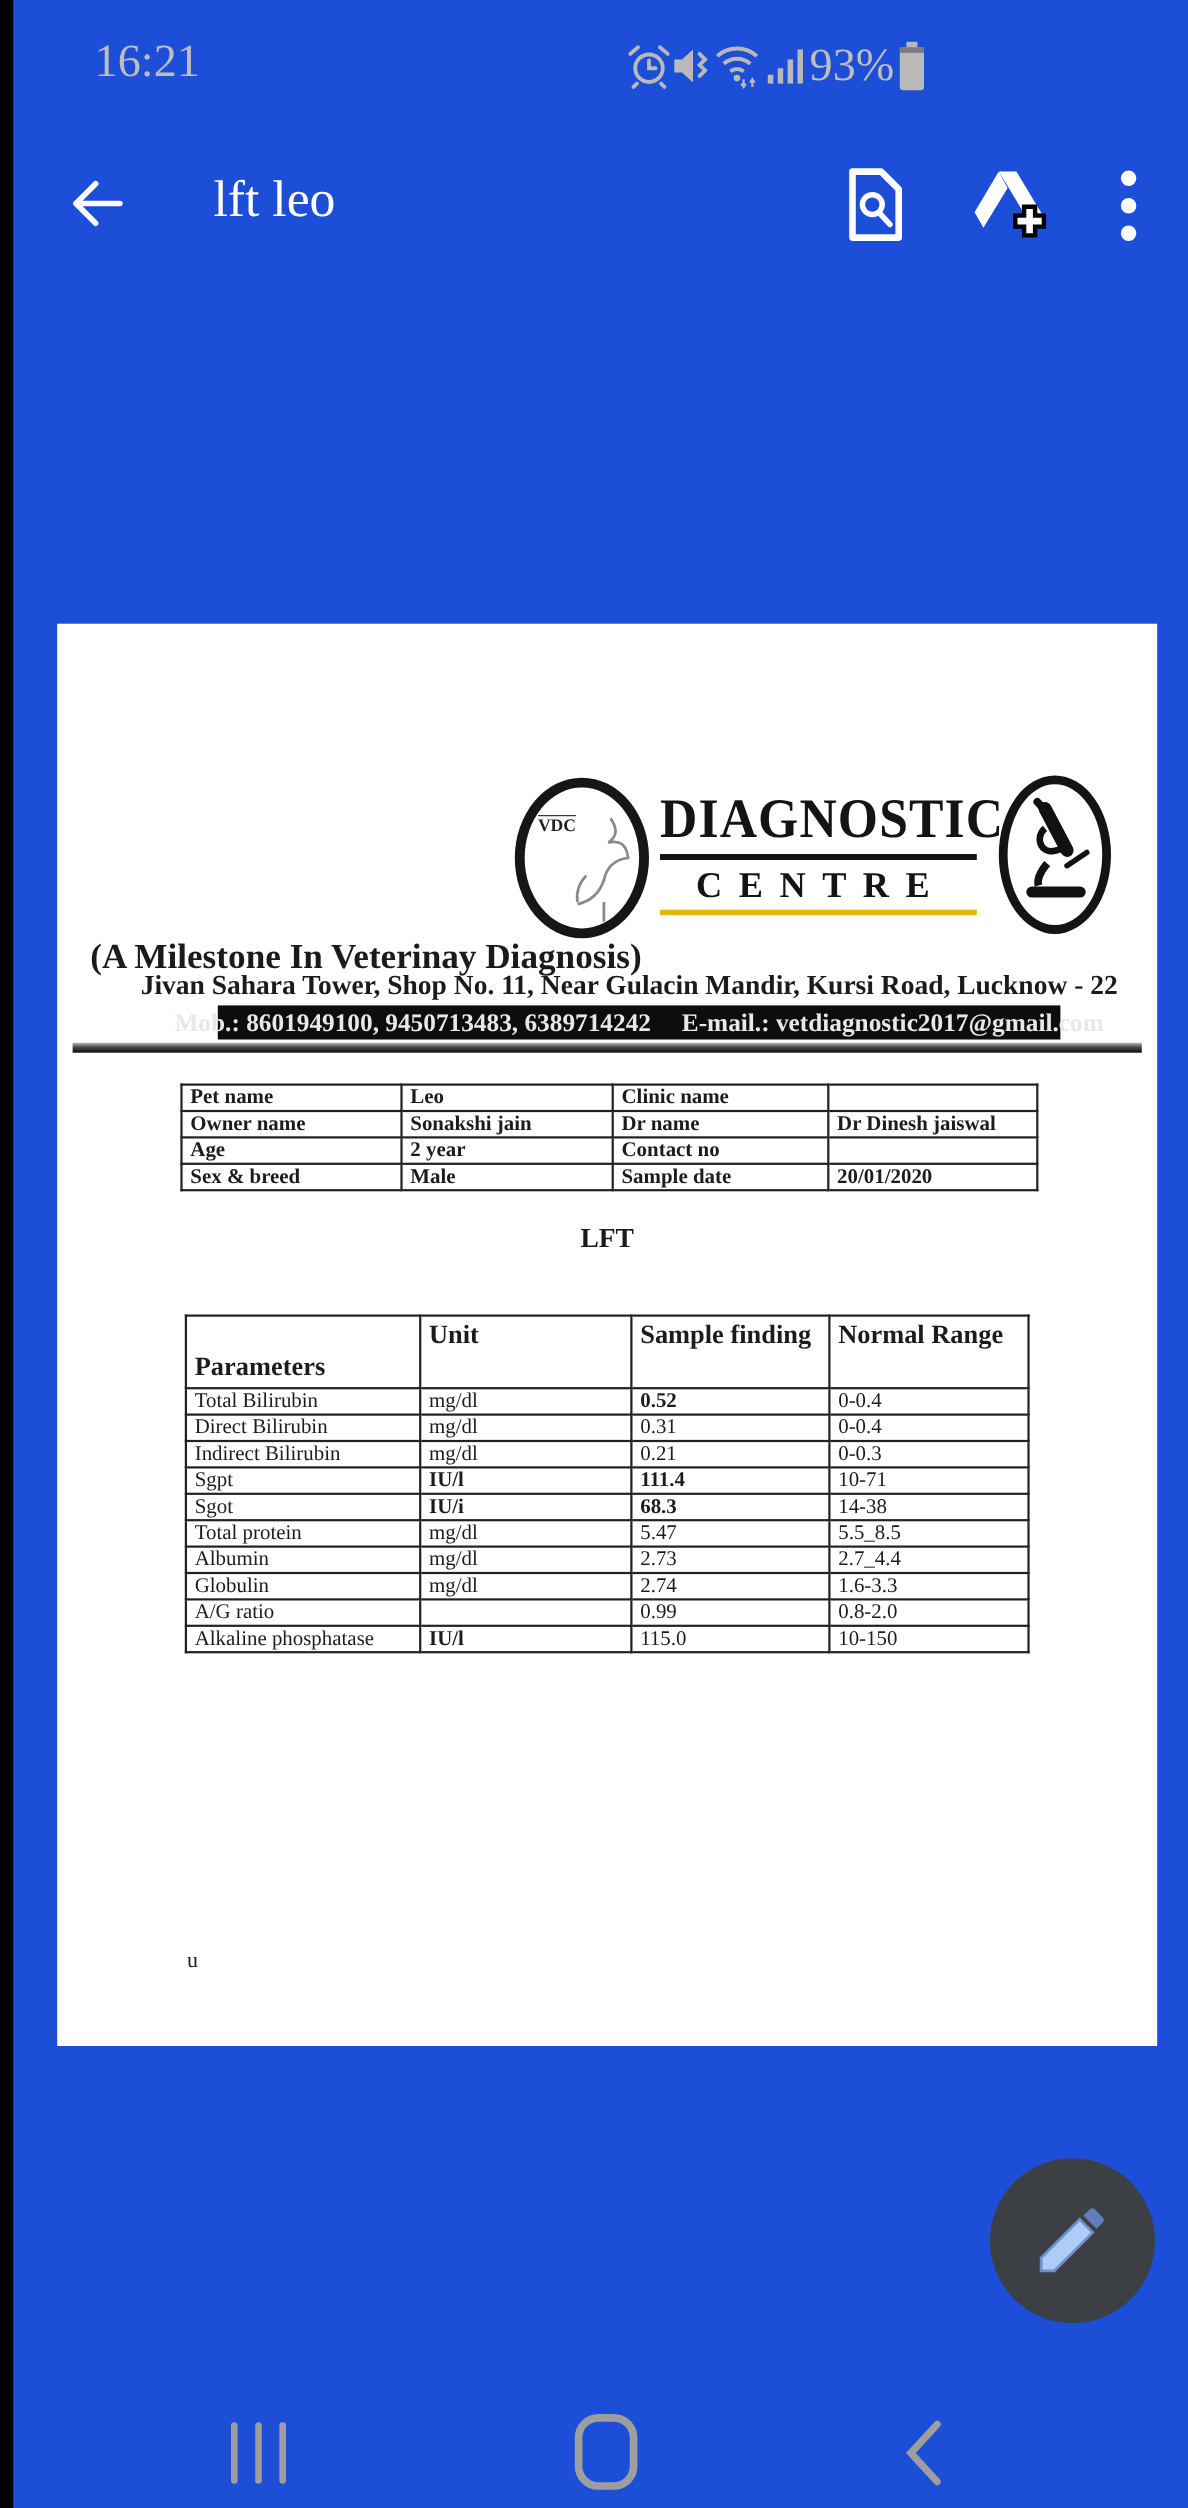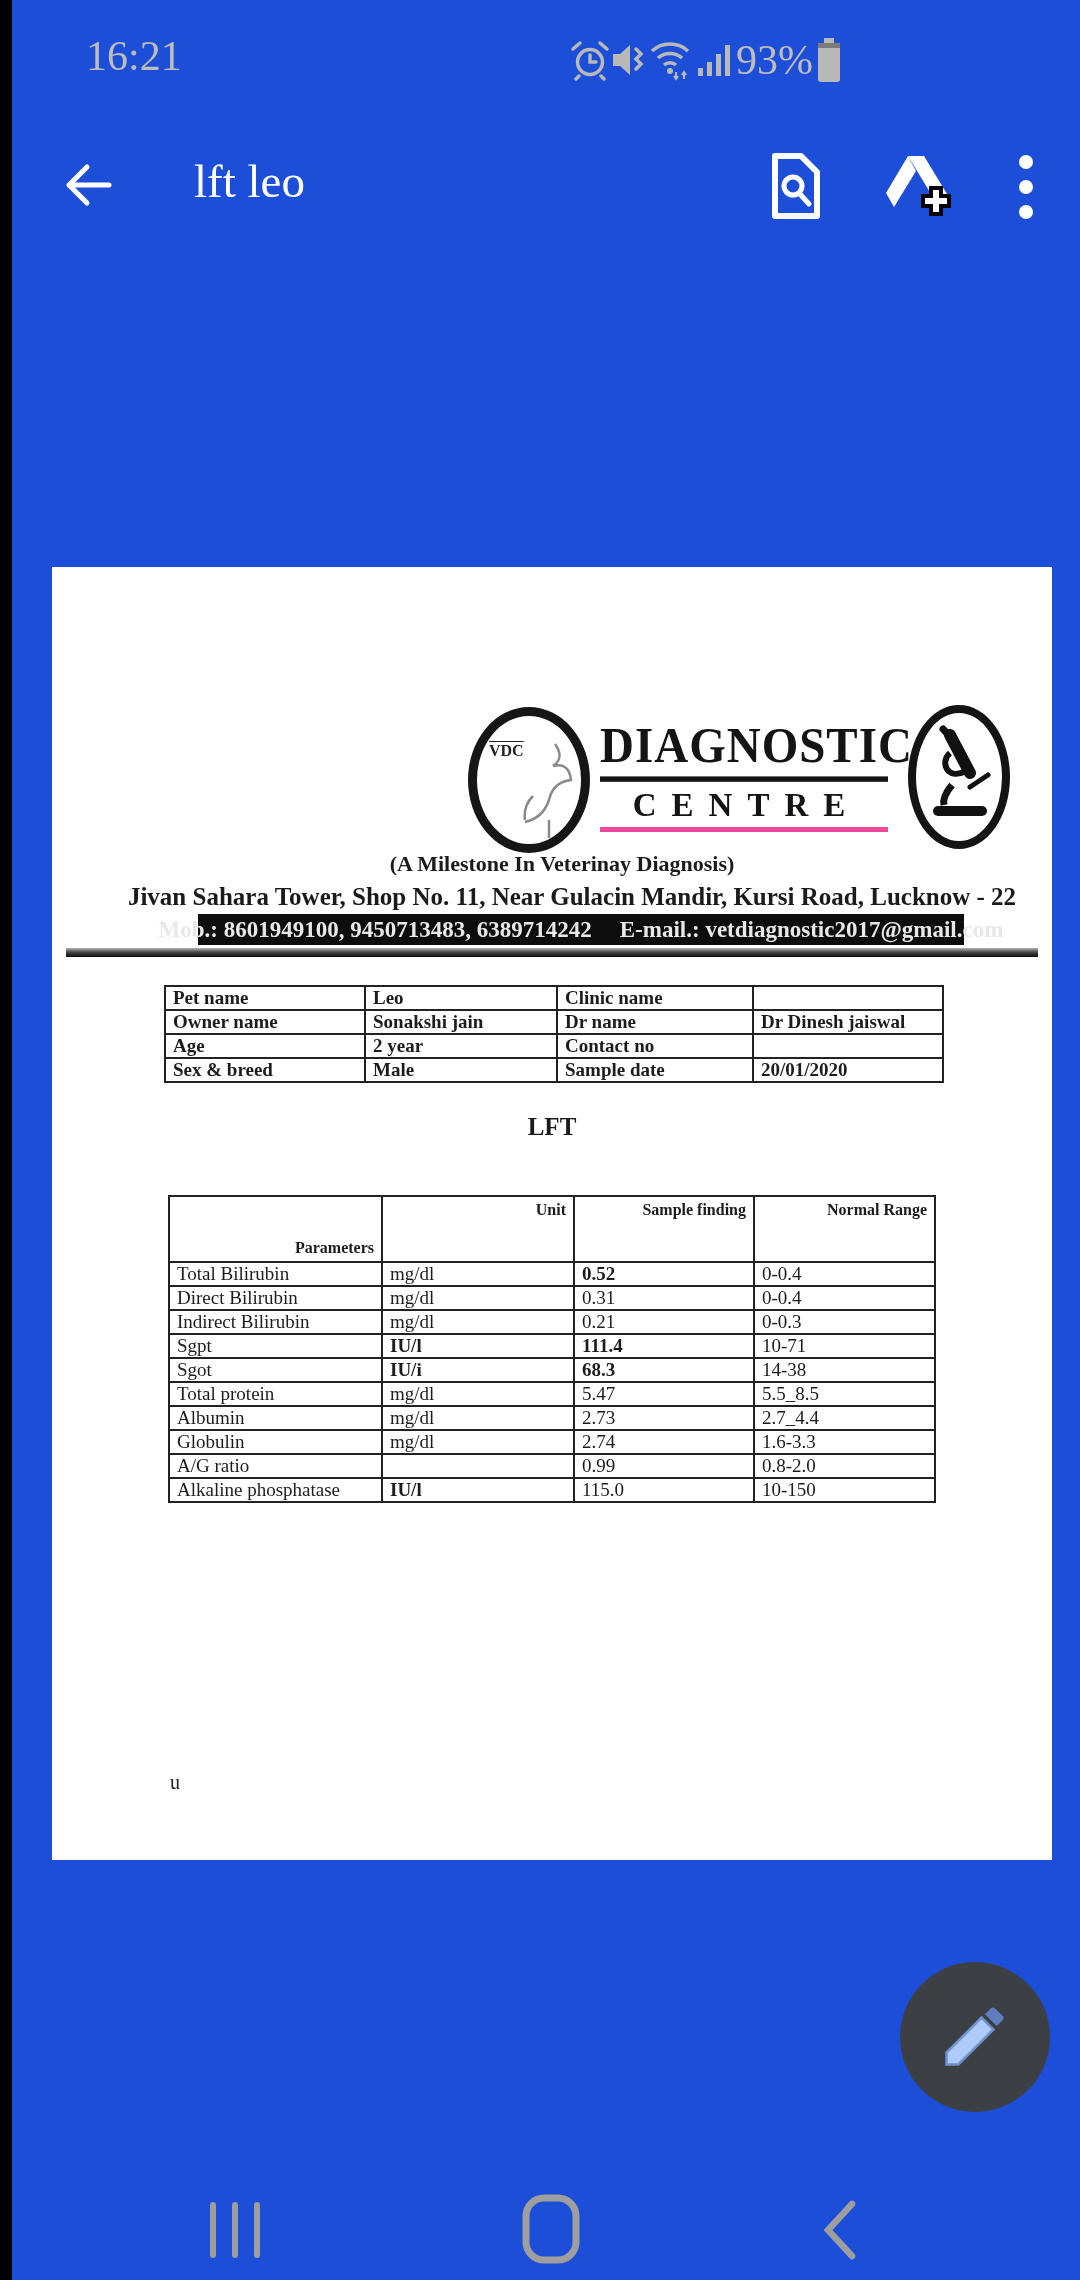--- a/index.html
+++ b/index.html
@@ -26,43 +26,43 @@
   
   .vet-mark{position:absolute;left:28px;top:136px;height:150px;display:flex;align-items:flex-start;}
   .vet-text{font-size:128px;font-weight:bold;letter-spacing:4px;line-height:146px;margin-left:-16px;color:#111;}
   .vdc-badge{position:absolute;left:416px;top:140px;width:104px;height:128px;border:9px solid #161616;border-radius:50%;}
   .vdc-text{position:absolute;left:12px;top:26px;font-size:16px;font-weight:bold;color:#222;text-decoration:overline;}
   .vdc-sketch{position:absolute;left:26px;top:20px;}
   .centre-block{position:absolute;left:548px;top:150px;width:288px;text-align:center;}
   .diag-text{font-size:47px;font-weight:800;letter-spacing:1px;line-height:52px;color:#141414;
              border-bottom:5px solid #141414;padding-bottom:3px;transform:scaleY(1.08);transform-origin:top;}
   .centre-text{font-size:33px;font-weight:700;letter-spacing:15px;color:#141414;line-height:44px;
-               border-bottom:5px solid #ec4899;text-indent:5px;margin-top:6px;}
+               border-bottom:5px solid #eab308;text-indent:5px;margin-top:6px;}
   .scope-badge{position:absolute;left:856px;top:138px;width:86px;height:128px;border:8px solid #141414;border-radius:50%;}
   .scope-badge svg{position:absolute;left:8px;top:12px;}
 
-  .tagline{position:absolute;left:30px;top:284px;width:960px;text-align:center;
-           font-size:22px;font-weight:bold;color:#1b1b1b;}
+  .tagline{position:absolute;left:30px;top:284px;width:960px;text-align:left;
+           font-size:32px;font-weight:bold;color:#1b1b1b;}
   .address{position:absolute;left:30px;top:316px;width:980px;text-align:center;
            font-size:25px;font-weight:bold;color:#1b1b1b;}
   .contact-bar{position:absolute;left:146px;top:347px;width:766px;height:31px;background:#0d0d0d;
                display:flex;align-items:center;justify-content:center;gap:28px;}
   .contact-bar span{color:#e8e8e8;font-size:23px;font-weight:bold;white-space:nowrap;}
   .rule{position:absolute;left:14px;top:381px;width:972px;height:9px;
         background:linear-gradient(180deg,#b5b5b5 0%,#4a4a4a 45%,#0a0a0a 100%);}
 
   
   table{border-collapse:collapse;table-layout:fixed;color:#1c1c1c;}
   td,th{border:2px solid #222;padding:0 7px;overflow:hidden;white-space:nowrap;}
   .info-table{position:absolute;left:112px;top:418px;width:778px;font-size:19px;font-weight:bold;}
   .info-table td{height:21px;vertical-align:middle;}
   .section-title{position:absolute;left:0;top:546px;width:1000px;text-align:center;
                  font-size:25px;font-weight:bold;}
   .results-table{position:absolute;left:116px;top:628px;width:766px;font-size:19px;}
-  .results-table th{height:60px;font-size:16px;text-align:right;font-weight:bold;}
+  .results-table th{height:60px;font-size:24px;text-align:left;font-weight:bold;}
   .results-table td{height:21px;vertical-align:middle;}
   .th-top{vertical-align:top;padding-top:4px;}
   .th-bottom{vertical-align:bottom;padding-bottom:4px;}
   .b{font-weight:bold;}
   .footnote{position:absolute;left:118px;top:1204px;font-size:20px;color:#222;}
 
   
   .fab{position:absolute;left:888px;top:1962px;width:150px;height:150px;border-radius:50%;
        background:#3c4045;border:none;cursor:pointer;display:flex;align-items:center;justify-content:center;}
 

